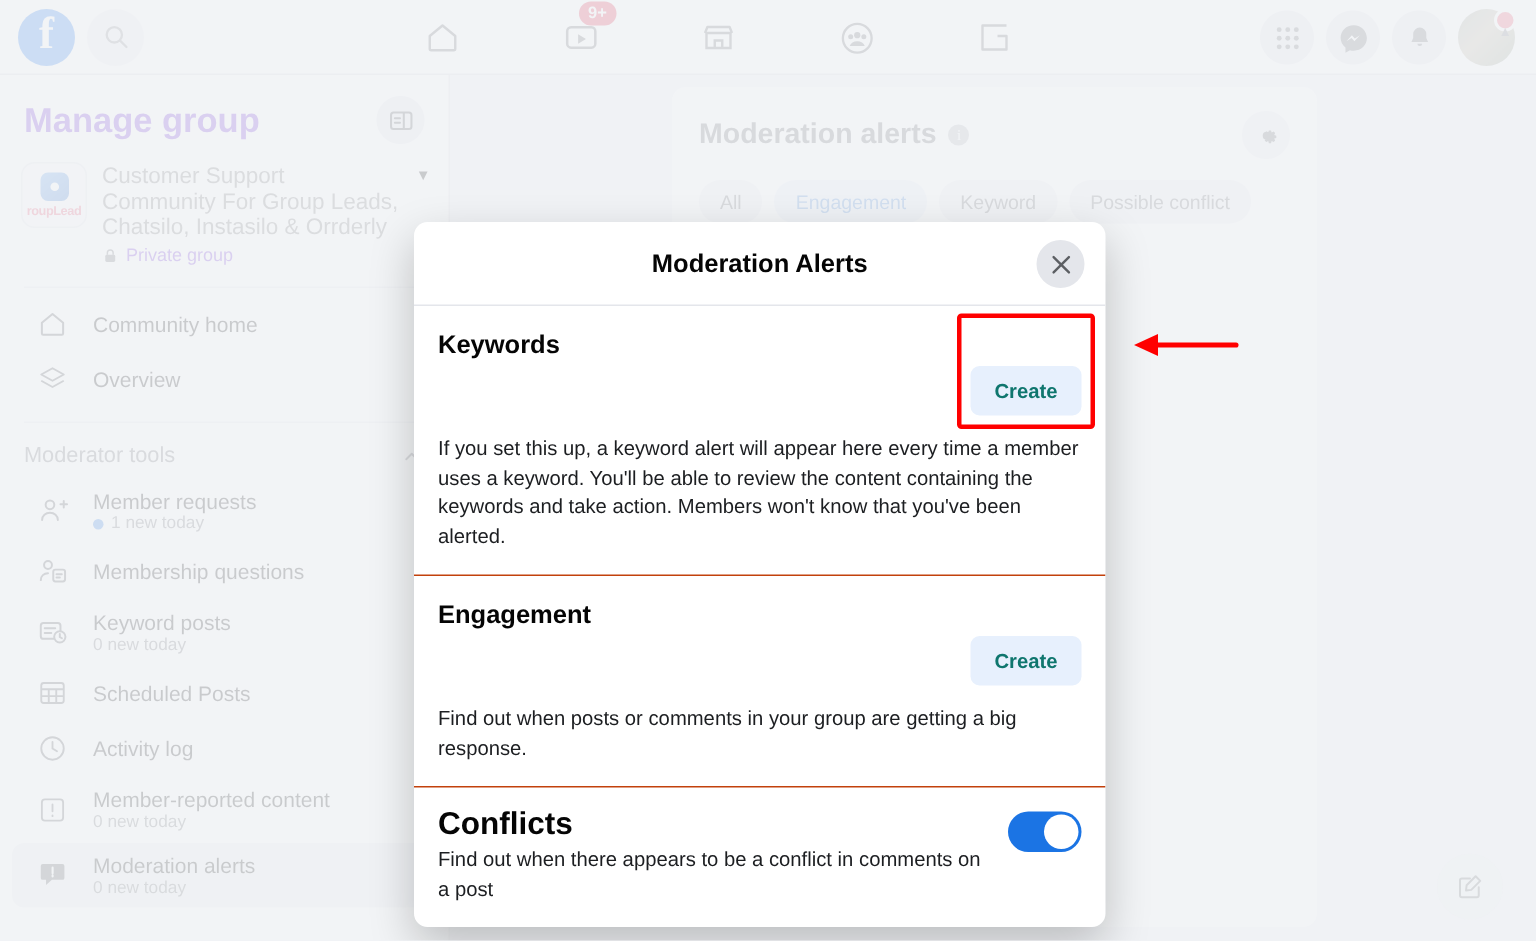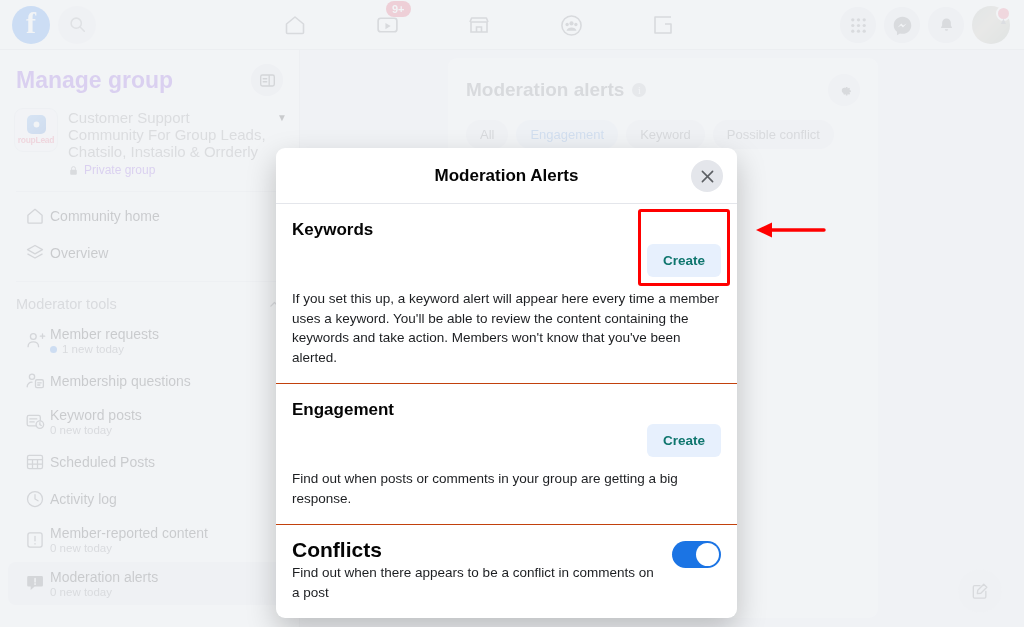--- a/index.html
+++ b/index.html
@@ -90,21 +90,21 @@
   }
   .ga-word { font-size: 8.5px; font-weight: bold; color: #ee4a6b; letter-spacing: -.3px; white-space: nowrap; }
   .group-info { flex: 1; min-width: 0; padding-top: 1px; }
   .group-name { font-size: 15px; color: #737373; line-height: 17px; font-weight: normal; }
   .group-priv { display: flex; align-items: center; gap: 5px; margin-top: 3px; }
   .group-priv span { font-size: 12px; color: #6d28d9; }
   .caret { color: #050505; font-size: 10px; padding-top: 4px; }
 
   .sb-divider { height: 1px; background: #e4e6eb; margin: 10px 16px 6px 16px; }
   .sb-item {
-    display: flex; align-items: center; gap: 4px;
+    display: flex; align-items: center; gap: 16px;
     padding: 7px 16px; margin: 1px 8px; border-radius: 8px;
     color: #050505;
   }
   .sb-item.active { background: #ebedf0; }
   .sb-ico { width: 22px; height: 22px; flex: 0 0 22px; color: #46494d;
             display: flex; align-items: center; justify-content: center; }
   .sb-label { font-size: 14px; color: #050505; }
   .sb-sub { font-size: 11.5px; color: #65676b; margin-top: 1px; display: flex; align-items: center; gap: 5px; }
   .blue-dot { width: 7px; height: 7px; border-radius: 50%; background: #1b74e4; display: inline-block; }
   .sec-head {

